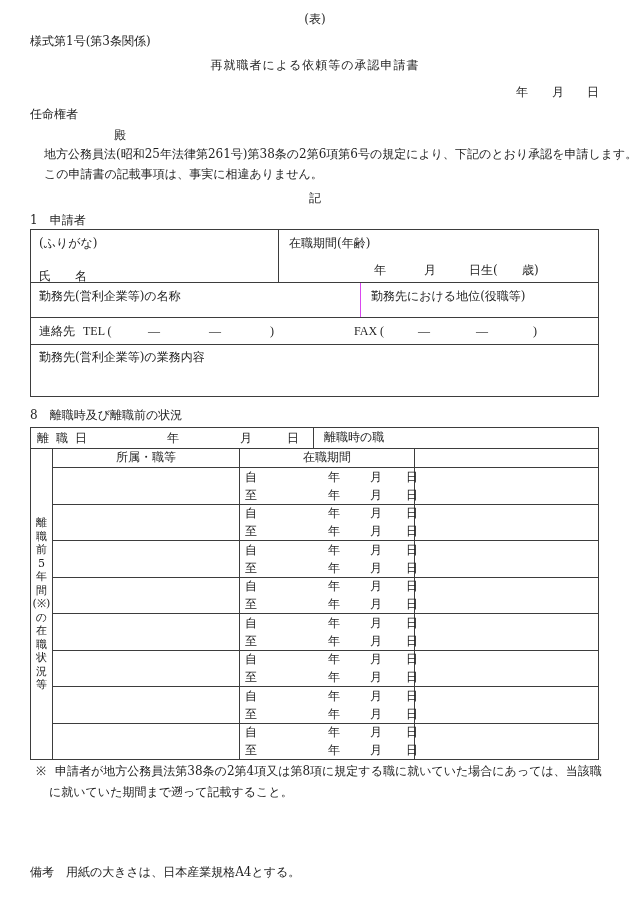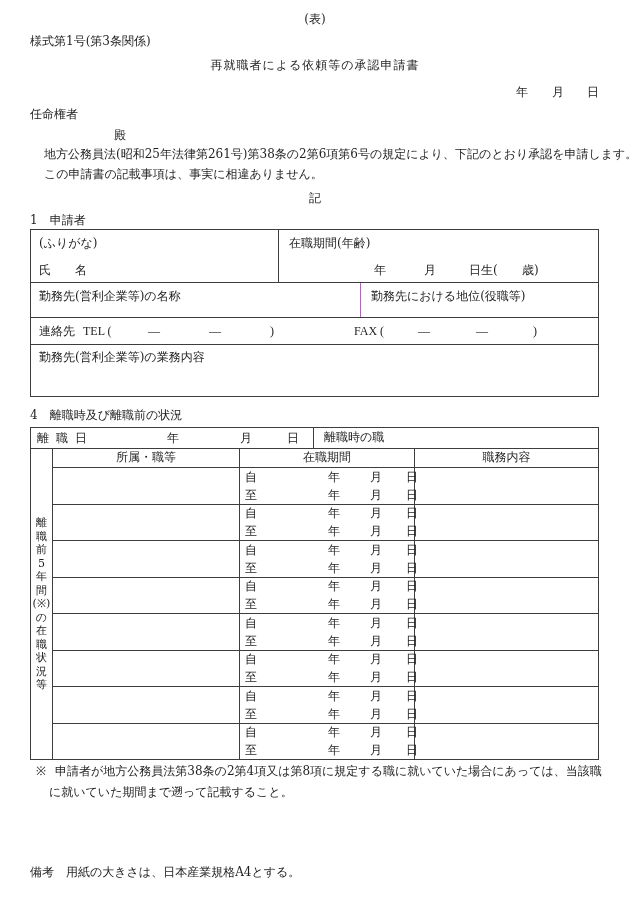--- a/index.html
+++ b/index.html
@@ -11,21 +11,21 @@
   }
   .abs { position:absolute; white-space:nowrap; }
   .center { left:0; right:0; text-align:center; }
   .title { font-size:12px; letter-spacing:1px; }
 
   
   #t1 { position:absolute; left:30px; top:229px; width:569px; height:168px;
         border:1px solid #3d3d3d; display:flex; flex-direction:column; }
   .t1r1 { height:53px; border-bottom:1px solid #3d3d3d; display:flex; }
   .t1r1l { width:248px; border-right:1px solid #3d3d3d; padding:5px 8px; }
-  .t1r1l .name { margin-top:10px; }
+  .t1r1l .name { margin-top:16px; }
   .t1r1r { flex:1; position:relative; padding:5px 10px; }
   .birthline span { position:absolute; top:32px; white-space:nowrap; }
   .t1r2 { height:35px; border-bottom:1px solid #3d3d3d; display:flex; }
   .t1r2l { width:330px; border-right:1px solid #d946ef; padding:5px 8px; }
   .t1r2r { flex:1; padding:5px 10px; }
   .t1r3 { height:27px; border-bottom:1px solid #3d3d3d; position:relative;font-family:Liberation Serif, serif; }
   .t1r3 span { position:absolute; top:50%; transform:translateY(-50%); white-space:nowrap; }
   .t1r4 { flex:1; padding:4px 8px; }
 
   
@@ -114,21 +114,21 @@
       <span style="left:323px">FAX (</span>
       <span style="left:387px">―</span>
       <span style="left:445px">―</span>
       <span style="left:502px">)</span>
     </div>
     <div class="t1r4">
       <span>勤務先(営利企業等)の業務内容</span>
     </div>
   </div>
 
-  <div class="abs" style="left:30px; top:407px">4　離職時及び離職前の状況</div>
+  <div class="abs" style="left:30px; top:407px">8　離職時及び離職前の状況</div>
 
   <div id="t2">
     <div class="t2h">
       <div class="t2hl">
         <span style="left:6px">離</span>
         <span style="left:25px">職</span>
         <span style="left:44px">日</span>
         <span style="left:136px">年</span>
         <span style="left:209px">月</span>
         <span style="left:256px">日</span>
@@ -150,21 +150,20 @@
           <div>職</div>
           <div>状</div>
           <div>況</div>
           <div>等</div>
         </div>
 
       <div class="t2main">
         <div class="t2sub">
           <div class="cb">所属・職等</div>
           <div class="cc">在職期間</div>
-          <div class="cd">職務内容</div>
         </div>
 
         <div class="t2rows">
 
             <div class="t2row">
               <div class="cb"></div>
               <div class="cc">
                 <div class="pline">
                   <span style="left:5px">自</span>
                   <span style="left:88px">年</span>

